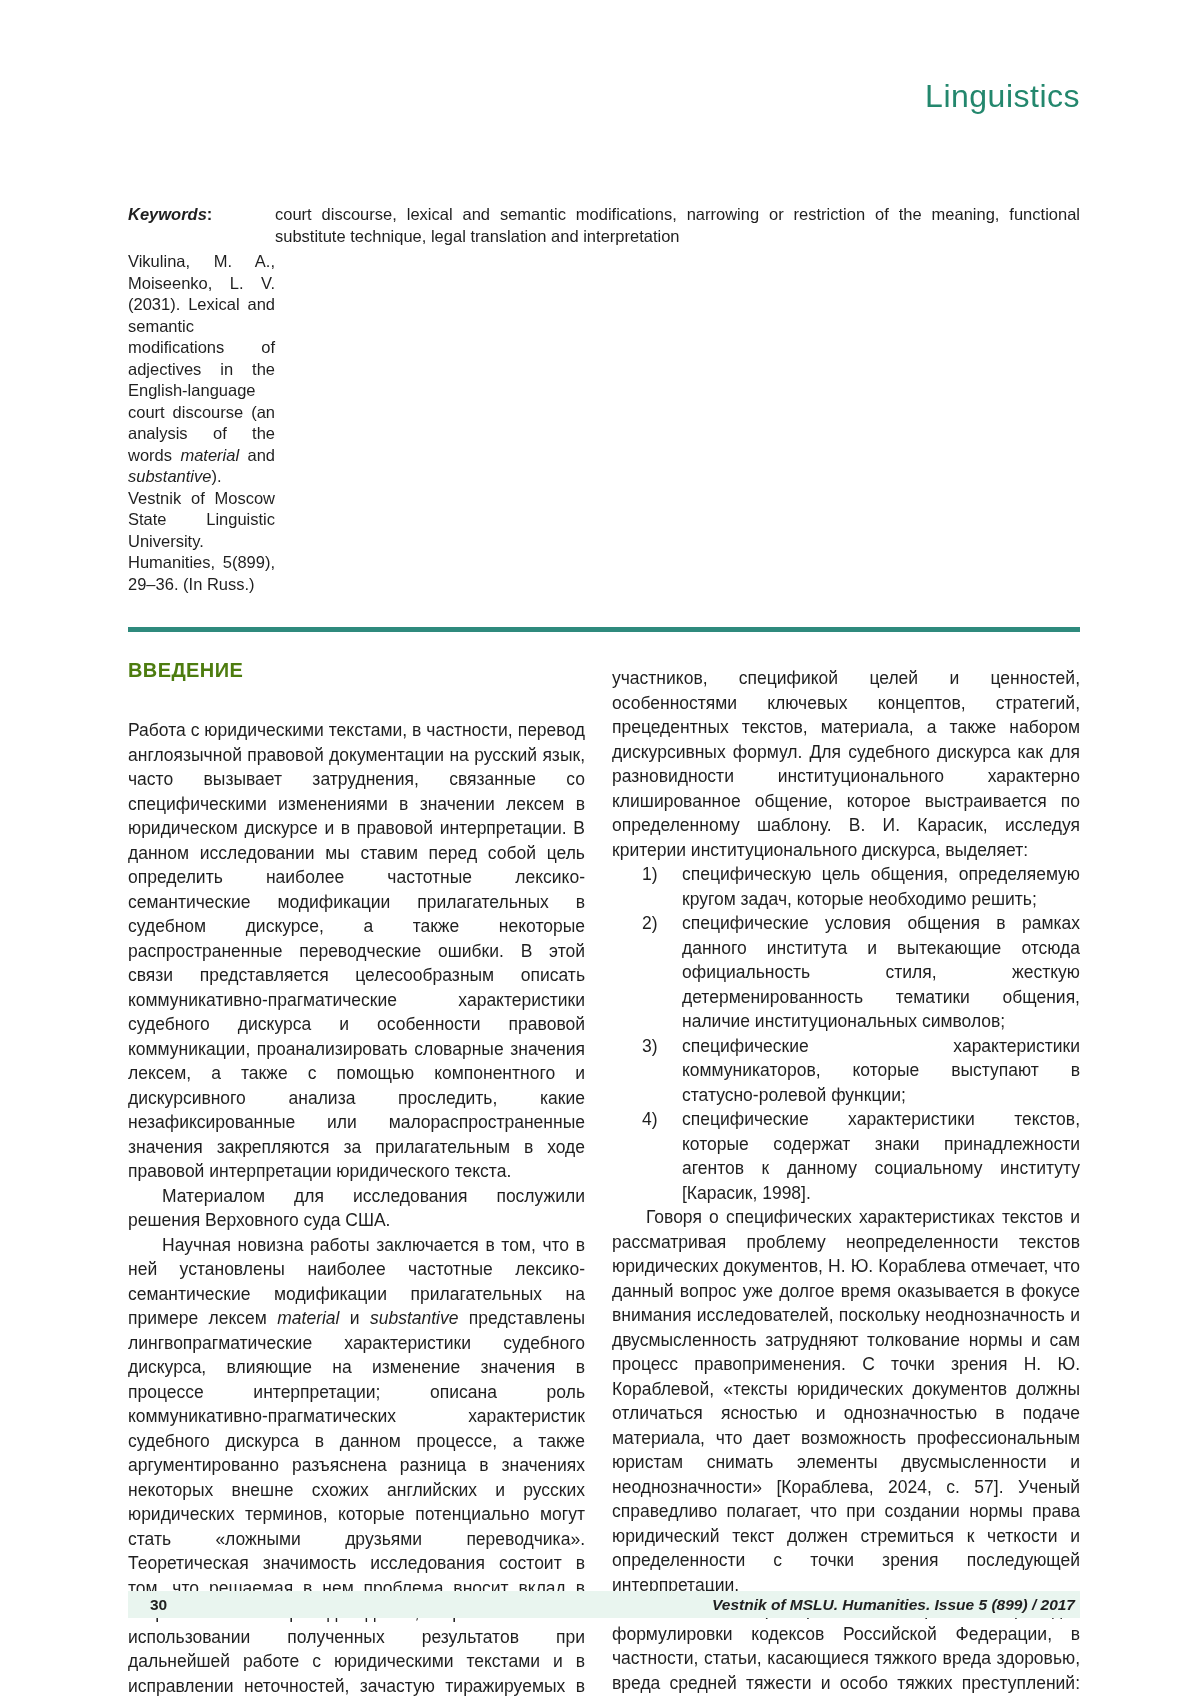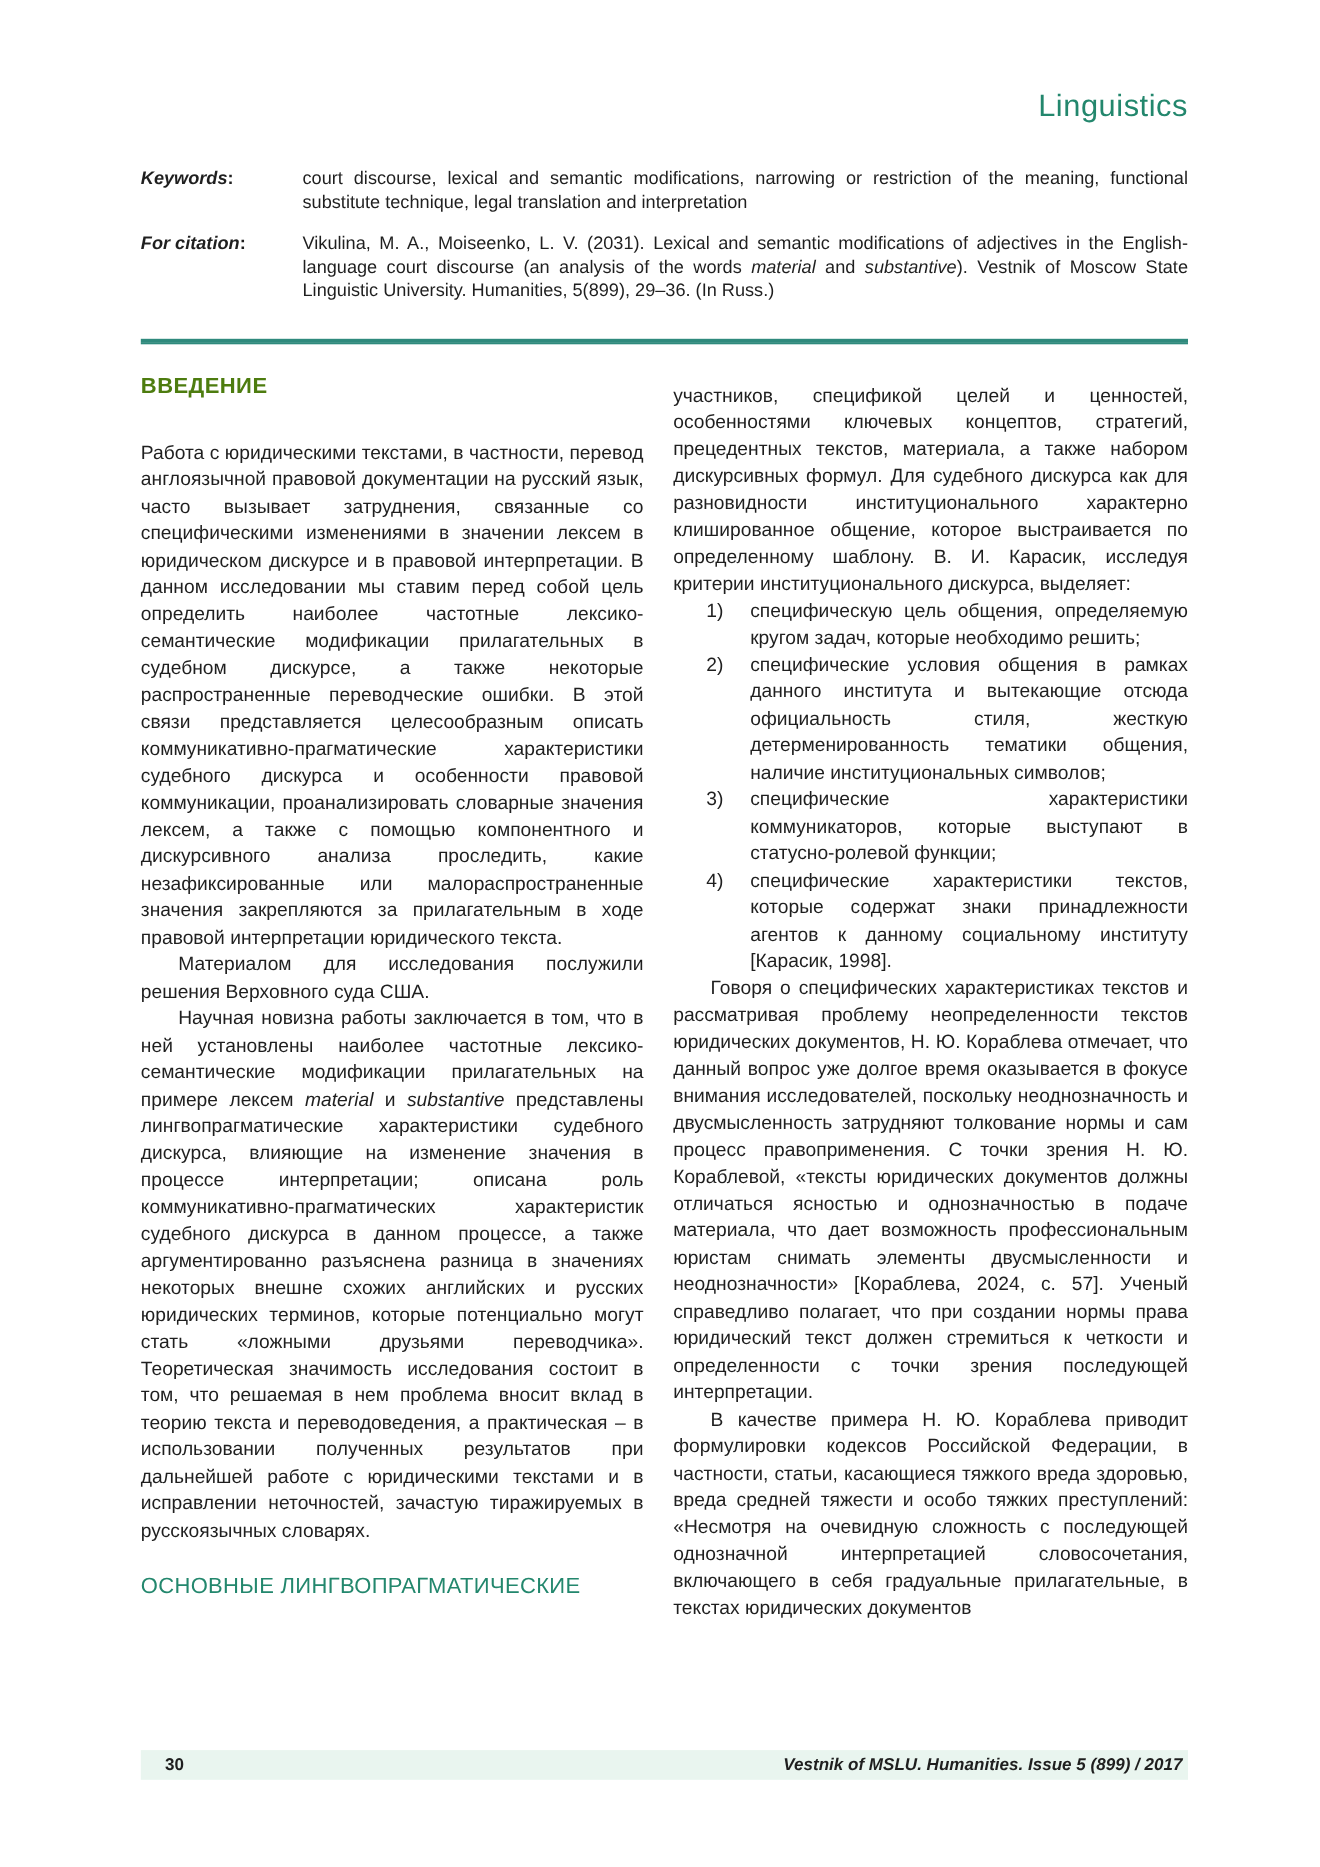--- a/index.html
+++ b/index.html
@@ -15,33 +15,33 @@
     background: #ffffff;
     overflow: hidden;
     margin: 0 auto;
   }
   .content { margin: 0 120px 0 128px; }
 
   
   .journal-section {
     padding-top: 76px;
     text-align: right;
-    font-size: 28px;
+    font-size: 32px;
     line-height: 40px;
     font-weight: 400;
     color: #23876d;
     letter-spacing: 0.5px;
   }
 
   
   .meta {
-    margin-top: 36px;
+    margin-top: 88px;
     display: grid;
     grid-template-columns: 147px 1fr;
-    row-gap: 16px;
+    row-gap: 4px;
     font-size: 16.5px;
     line-height: 21.5px;
   }
   .meta-label { font-weight: 700; font-style: italic; }
   .meta-label .colon { font-style: normal; }
   .meta-value { text-align: justify; }
   .meta-value em { font-style: italic; }
 
   
   .divider {
@@ -118,21 +118,20 @@
 
 <div class="page">
   <div class="content">
 
     <div class="journal-section">Linguistics</div>
 
     <div class="meta">
       <div class="meta-label"><span>Keywords</span><span class="colon">:</span></div>
       <div class="meta-value">court discourse, lexical and semantic modifications, narrowing or restriction of the meaning, functional substitute technique, legal translation and interpretation</div>
 
-      <div class="meta-label"><span>For citation</span><span class="colon">:</span></div>
       <div class="meta-value"><span>Vikulina, M. A., Moiseenko, L. V. (2031). Lexical and semantic modifications of adjectives in the English-language court discourse (an analysis of the words </span><em>material</em><span> and </span><em>substantive</em><span>). Vestnik of Moscow State Linguistic University. Humanities, 5(899), 29–36. (In Russ.)</span></div>
     </div>
 
     <div class="divider"></div>
 
     <div class="columns">
 
       <div class="col left-col">
         <h2 class="intro-heading">ВВЕДЕНИЕ</h2>
         <p><span>Работа с юридическими текстами, в частности, перевод англоязычной правовой документации на русский язык, часто вызывает затруднения, связанные со специфическими изменениями в значении лексем в юридическом дискурсе и в правовой интерпретации. В данном исследовании мы ставим перед собой цель определить наиболее частотные лексико-семантические модификации прилагательных в судебном дискурсе, а также некоторые распространенные переводческие ошибки. В этой связи представляется целесообразным описать коммуникативно-прагматические характеристики судебного дискурса и особенности правовой коммуникации, проанализировать словарные значения лексем, а также с помощью компонентного и дискурсивного анализа проследить, какие незафиксированные или малораспространенные значения закрепляются за прилагательным в ходе правовой интерпретации юридического текста.</span></p>

